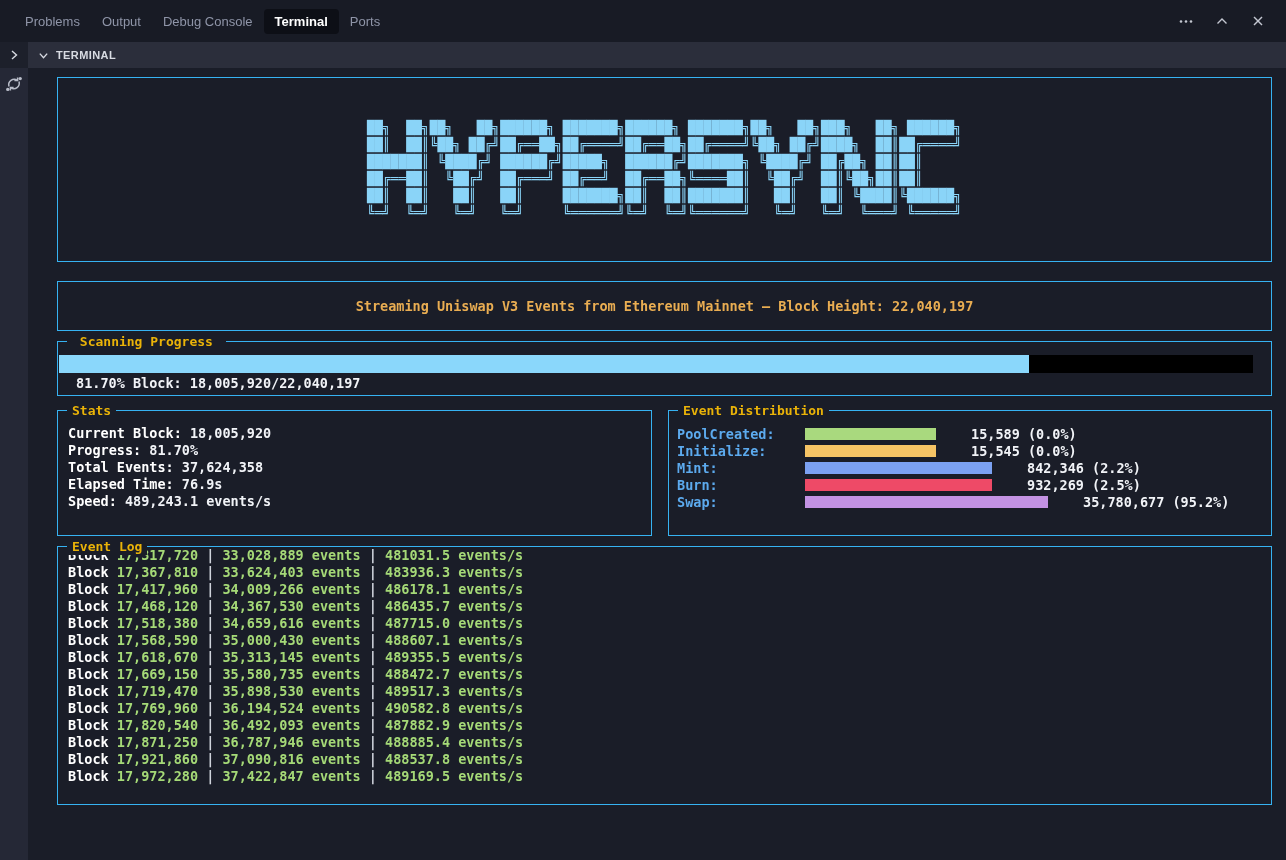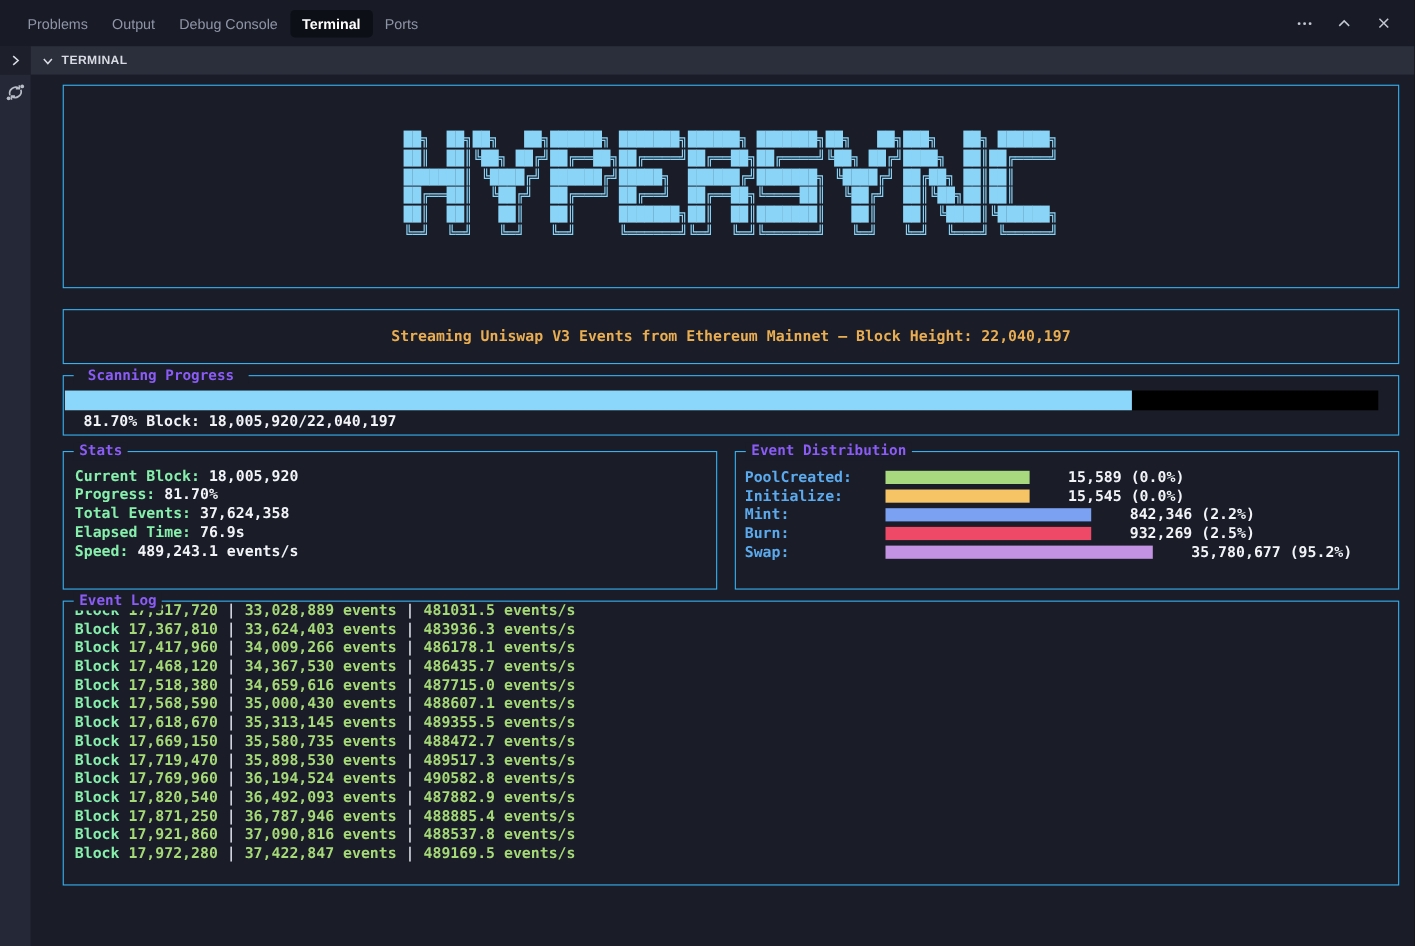--- a/index.html
+++ b/index.html
@@ -34,36 +34,36 @@
   }
   .panel-header .title { color:#d8dbe2; font-size:11px; font-weight:bold; letter-spacing:.4px; }
   
   .terminal {
     flex:1; background:#1a1d28; padding:9px 14px 0 29px;
     font-family:"DejaVu Sans Mono", monospace; font-weight:bold; overflow:hidden;
   }
   .tbox { border:1.5px solid #36b2f2; position:relative; }
   .legend {
     position:absolute; top:-9.5px; left:9px; background:#1a1d28;
-    padding:0 5px; color:#8b5cf6; font-size:13px; line-height:17px; font-weight:bold;
+    padding:0 5px; color:#eab308; font-size:13px; line-height:17px; font-weight:bold;
     white-space:pre;
   }
   .banner-box { height:185px; display:flex; align-items:center; justify-content:center; margin-bottom:19px; }
   .ascii { color:#8ad4f8; font-size:13px; line-height:17px; white-space:pre; }
   .message-box { height:50px; display:flex; align-items:center; justify-content:center; margin-bottom:10px; }
   .message { color:#e9ad52; font-size:13.5px; }
   .progress-box { height:55px; margin-bottom:14px; padding:13px 0 0 1px; }
   .bar-track { height:18px; background:#000000; margin-right:18px; }
   .bar-fill { height:100%; background:#8ad7fb; }
   .progress-text { color:#f1f3f7; font-size:13.5px; line-height:17px; margin-top:2px; padding-left:17px; }
   .two-col { display:flex; gap:16px; margin-bottom:10px; }
   .stats-box { width:595px; height:126px; padding:14px 10px 0 10px; flex-shrink:0; }
   .dist-box { flex:1; height:126px; padding:14px 8px 0 8px; }
   .row { font-size:13.5px; line-height:17px; white-space:pre; }
-  .lbl { color:#86efac; }
+  .lbl { color:#ffffff; }
   .val { color:#f1f3f7; }
   .dist-row { display:flex; align-items:center; height:17px; font-size:13.5px;gap:28px; }
   .dist-label { width:100px; color:#5caaee; flex-shrink:0; }
   .dist-bar { height:12px; margin-right:7px; flex-shrink:0; }
   .dist-value { color:#f1f3f7; white-space:pre; }
   .log-box { height:259px; padding:0 10px 0 10px; }
   .c-green { color:#a5d977; }
   .c-sep { color:#cfd3db; }
 </style>
 </head>

